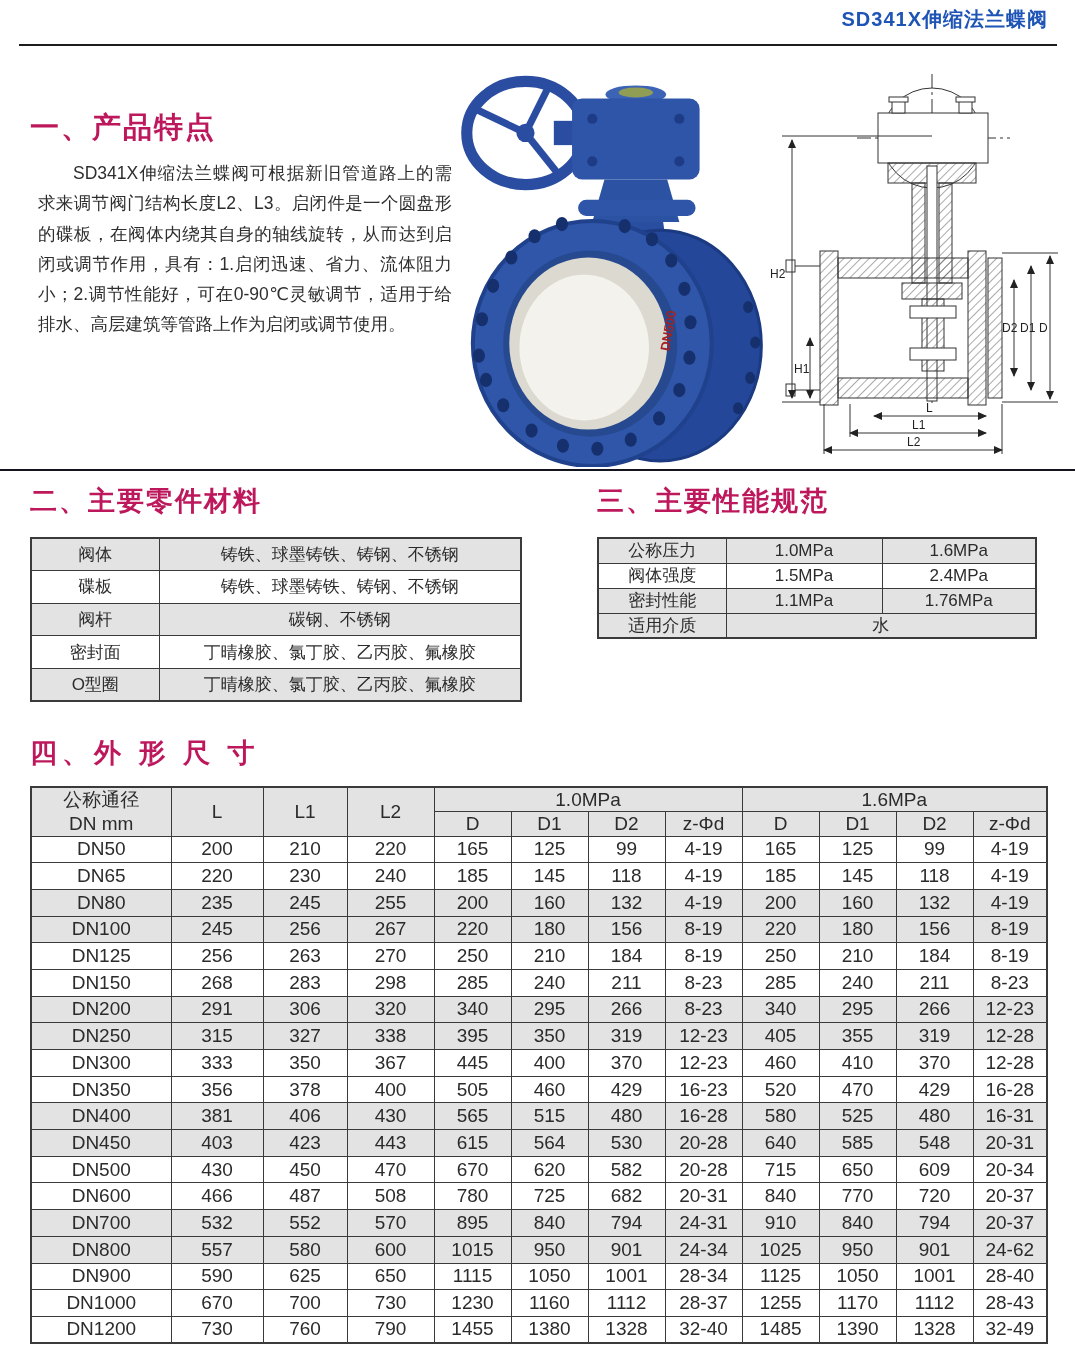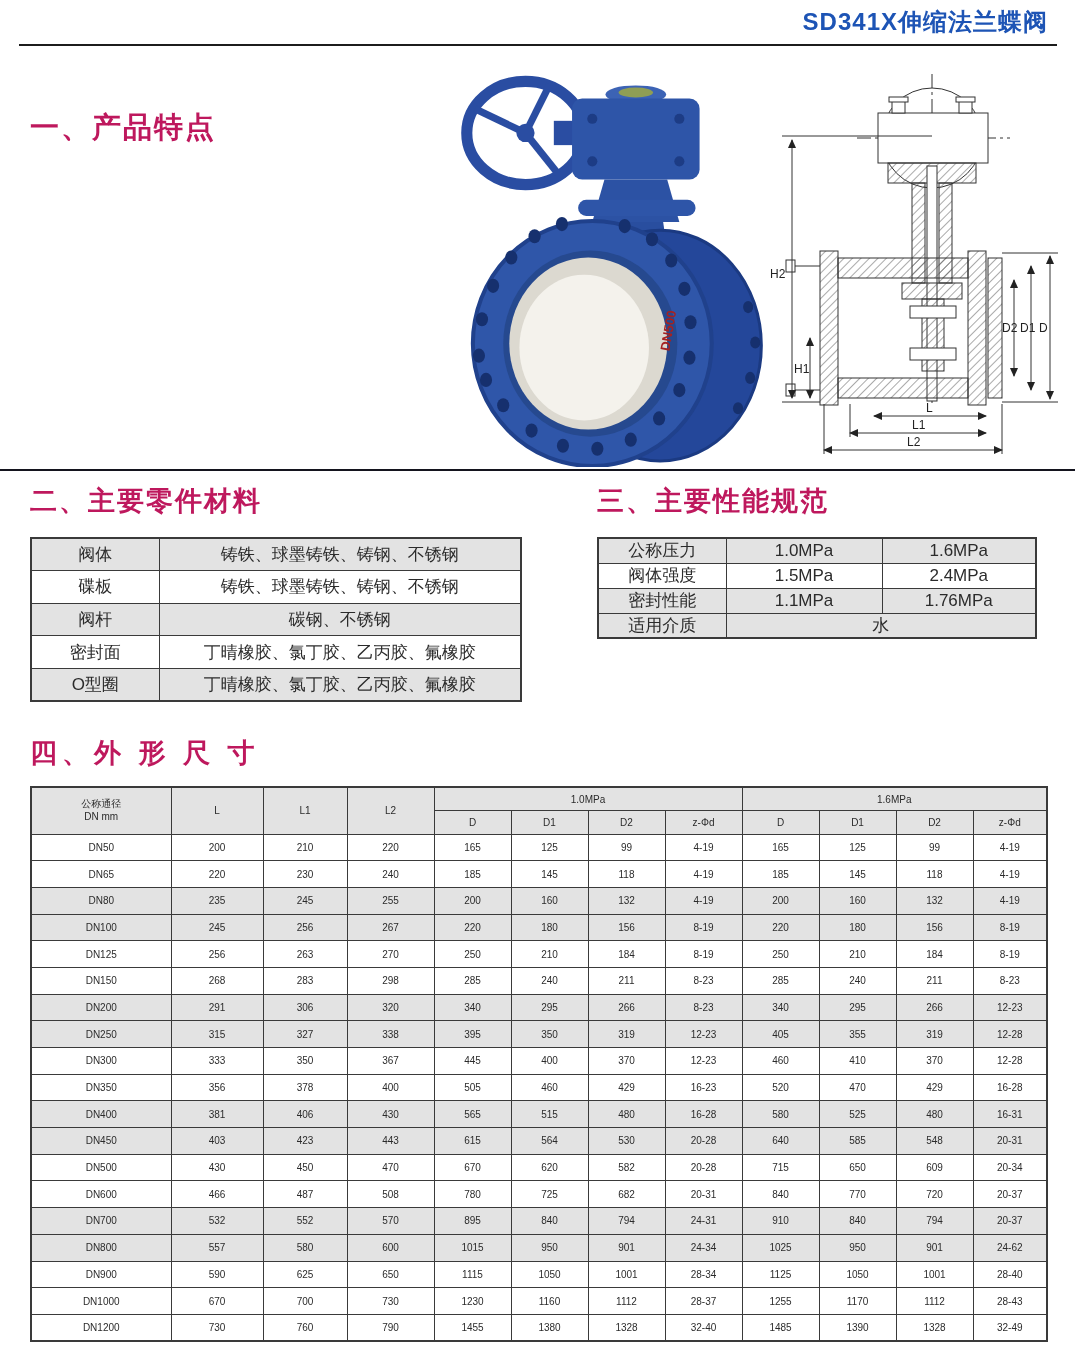--- a/index.html
+++ b/index.html
@@ -1,21 +1,21 @@
 <!DOCTYPE html>
 <html><head>
 <meta charset="utf-8">
 <style>
   html,body{margin:0;padding:0;background:#fff;}
   #page{position:relative;width:1075px;height:1357px;background:#fff;overflow:hidden;
         font-family:"Liberation Sans","DejaVu Sans",sans-serif;color:#2b2b2b;}
   .abs{position:absolute;}
 
   
-  #doc-title{top:6px;right:27px;font-size:24px;font-weight:bold;color:#1d54b5;letter-spacing:1px;text-align:center;}
+  #doc-title{top:6px;right:27px;font-size:20px;font-weight:bold;color:#1d54b5;letter-spacing:1px;text-align:center;}
   #top-rule{top:44px;left:19px;width:1038px;height:2px;background:#1c1c1c;}
   #mid-rule{top:469px;left:0;width:1075px;height:2px;background:#14141e;}
 
   .sec-head{font-size:27px;font-weight:bold;color:#be185d;letter-spacing:2px;}
 
   
   #s1-head{left:30px;top:108px;font-size:29px;}
   #s1-para{left:38px;top:158px;width:414px;font-size:17.5px;line-height:1.73;
            text-indent:2em;text-align:justify;color:#2e2e2e;}
 
@@ -28,37 +28,38 @@
   
   #s2-head{left:30px;top:483px;}
   #s3-head{left:597px;top:483px;}
   #s2-table{left:30px;top:537px;width:492px;font-size:17px;border:2px solid #3a3a3a;}
   #s2-table tr{height:32.6px;}
   #s3-table{left:597px;top:537px;width:440px;font-size:17px;border:2px solid #3a3a3a;}
   #s3-table tr{height:25px;}
 
   
   #s4-head{left:30px;top:735px;letter-spacing:5px;}
-  #s4-table{left:30px;top:786px;width:1018px;font-size:10px;border:2px solid #3a3a3a;}
+  #s4-table{left:30px;top:786px;width:1018px;font-size:19px;border:2px solid #3a3a3a;}
   #s4-table thead tr{height:23.5px;}
   #s4-table thead th{background:#e3e3e3;font-weight:normal;}
   #s4-table tbody tr{height:26.7px;padding-left:48px;}
   #s4-table .hd-dn{line-height:1.25;}
 
   svg text{font-family:"Liberation Sans","DejaVu Sans",sans-serif;}
 </style>
 </head>
 <body>
 
 <div id="page">
 
   <div class="abs" id="doc-title">SD341X伸缩法兰蝶阀</div>
   <div class="abs" id="top-rule"></div>
 
   <div class="abs sec-head" id="s1-head">一、产品特点</div>
+  <div class="abs" id="s1-para">SD341X伸缩法兰蝶阀可根据新旧管道路上的需求来调节阀门结构长度L2、L3。启闭件是一个圆盘形的碟板，在阀体内绕其自身的轴线旋转，从而达到启闭或调节作用，具有：1.启闭迅速、省力、流体阻力小；2.调节性能好，可在0-90℃灵敏调节，适用于给排水、高层建筑等管路上作为启闭或调节使用。</div>
 
   <svg class="abs" style="left:452px;top:52px;" width="315" height="415" viewBox="0 0 310 410">
 
     <g stroke="#2a4da2" fill="none">
       <ellipse cx="72" cy="80" rx="58" ry="51" stroke-width="11"></ellipse>
       <line x1="72" y1="80" x2="22" y2="56" stroke-width="7"></line>
       <line x1="72" y1="80" x2="96" y2="32" stroke-width="7"></line>
       <line x1="72" y1="80" x2="104" y2="120" stroke-width="7"></line>
     </g>
     <circle cx="72" cy="80" r="9" fill="#2a4da2"></circle>

